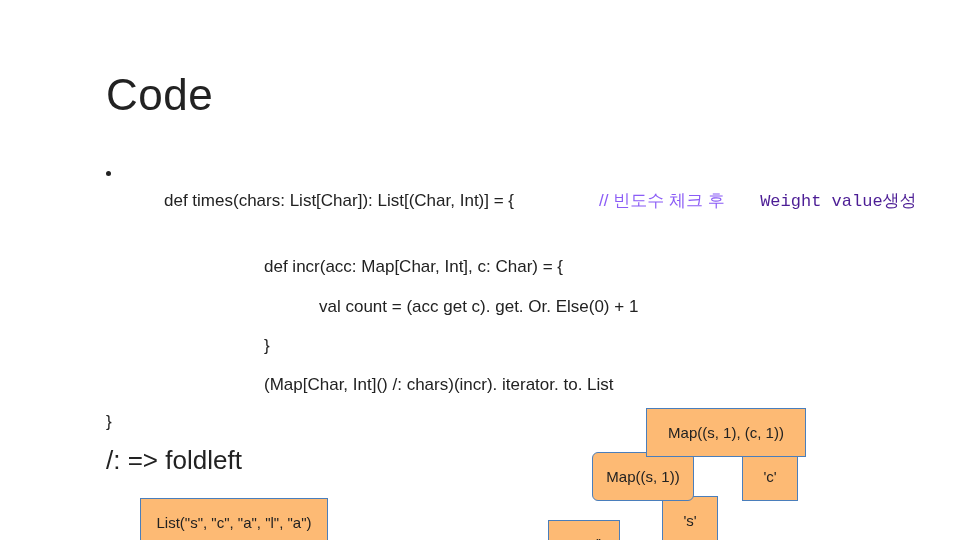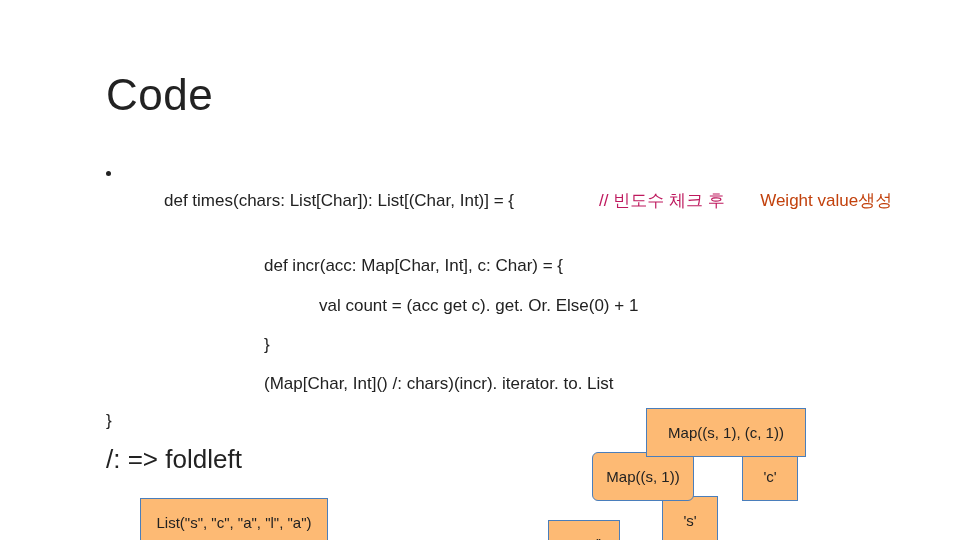--- a/index.html
+++ b/index.html
@@ -5,22 +5,22 @@
   * { box-sizing: border-box; margin: 13px; padding: 0; }
   html, body { width: 960px; height: 540px; background: #fff; font-family: "Segoe UI", "Arial", sans-serif; color: #222; }
   .slide { position: relative; width: 960px; height: 540px; padding: 18px 54px 0 54px; }
   .title { font-size: 44px; font-weight: 300; letter-spacing: 0.5px; margin-bottom: 42px; }
   .bullet-row { display: flex; align-items: flex-start; font-size: 17px; }
   .dot { width: 5px; height: 5px; background: #222; border-radius: 50%; margin: 9px 14px 0 0; flex: none; }
   .code { font-size: 17px; line-height: 1.55; }
   .line { white-space: pre; }
   .indent2 { padding-left: 145px; }
   .indent3 { padding-left: 200px; }
-  .comment { color: #be185d; }
-  .weight { color: #c2410c; }
+  .comment { color: #8b5cf6; }
+  .weight { color: #4c1d95; font-family: Liberation Mono, monospace; }
   .closebrace { font-size: 17px; margin-top: 3px; }
   .foldleft { font-size: 26px; font-weight: 400; margin-top: 12px; }
 
   .box { position: absolute; border: 1.5px solid #4a7ebb; background: #fdba74; padding: 15px 10px; font-size: 15px; text-align: center; }
   .listbox { left: 88px; top: 446px; width: 188px; }
   .mapempty { left: 496px; top: 468px; width: 72px; }
   .schar   { left: 610px; top: 444px; width: 56px; }
   .maps1   { left: 540px; top: 400px; width: 102px; border-radius: 6px; }
   .cchar   { left: 690px; top: 400px; width: 56px; }
   .mapsc   { left: 594px; top: 356px; width: 160px; }

